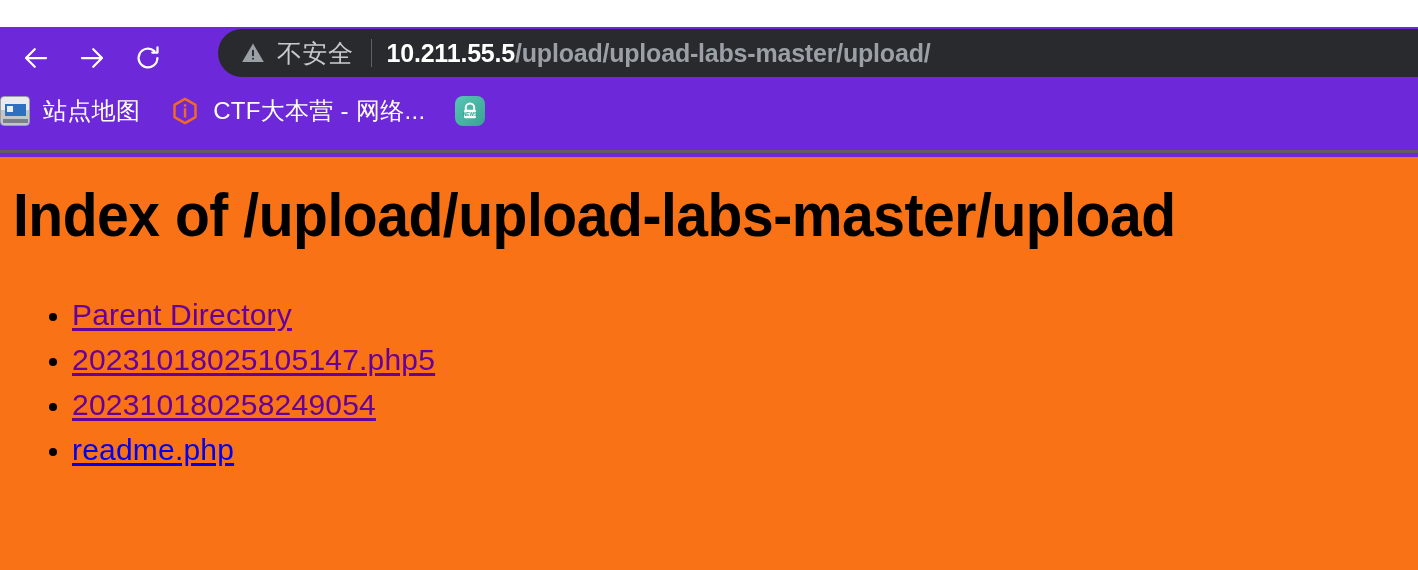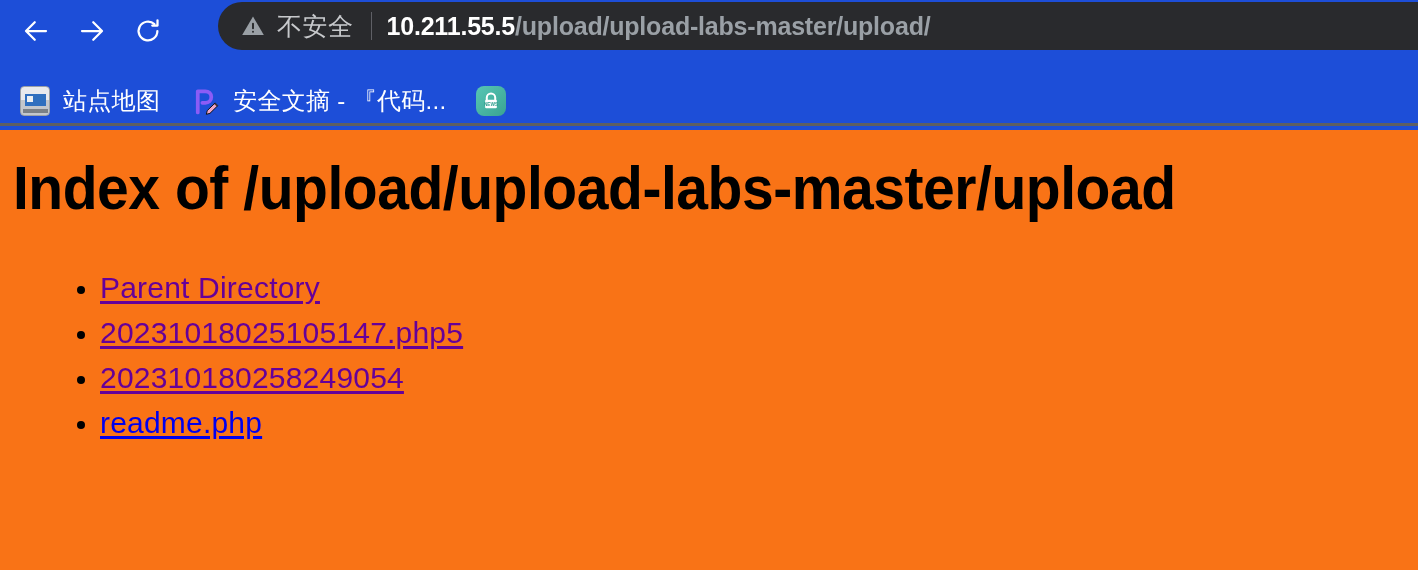--- a/index.html
+++ b/index.html
@@ -6,25 +6,26 @@
   html, body {
     margin: 0; padding: 0;
     width: 1418px; height: 570px;
     overflow: hidden;
     background: #ffffff;
     font-family: "Liberation Sans", "DejaVu Sans", sans-serif;
   }
 
   
   #browser-chrome {
-    background: #1d4ed8;
+    background: #6d28d9;
     width: 1418px;
     height: 130px;
     position: relative;
     overflow: hidden;
+    margin-top: 27px;
   }
 
   
   #toolbar {
     height: 62px;
     display: flex;
     align-items: center;
     padding-left: 14px;
     position: relative;
   }
@@ -77,22 +78,21 @@
     letter-spacing: -0.2px;
     cursor: text;
     font-weight: bold;
   }
   #url-text .host { color: #ffffff; }
 
   
   #bookmarks-bar {
     height: 64px;
     display: flex;
-    align-items: flex-end;
-    padding-left: 20px;
+    align-items: flex-start;
     position: relative;
     border-bottom: 3px solid #5e5f63;
   }
   .bookmark {
     display: flex;
     align-items: center;
     flex: 0 0 auto;
     margin-right: 30px;
     cursor: pointer;
     height: 44px;
@@ -159,21 +159,21 @@
     font-weight: bold;
     color: #000000;
     white-space: nowrap;
     letter-spacing: -0.5px;
     line-height: 1.15;
     transform: scaleX(0.92);
     transform-origin: left center;
   }
   #file-list {
     margin: 0;
-    padding: 42px 0 0 100px;
+    padding: 42px 0 0 72px;
     list-style: disc;
   }
   #file-list li {
     font-size: 30px;
     line-height: 45px;
     color: #000000;
     margin: 0;
     padding: 0;
   }
   #file-list li::marker { font-size: 28px; }
@@ -230,33 +230,33 @@
 
     <div class="bookmark">
       <span class="bm-icon fav-sitemap">
         <span class="sm-screen"></span>
           <span class="sm-dot"></span>
           <span class="sm-base"></span>
       </span>
       <span class="bm-label">站点地图</span>
     </div>
 
-
-
-
     <div class="bookmark">
-      <span class="bm-icon fav-anquan">
-        <svg width="29" height="29" viewBox="0 0 24 24">
-          <path d="M5.6 21V3.6h6.2c3 0 5 1.9 5 4.7s-2 4.8-5 4.8H9.4" fill="none" stroke="#8b5cf6" stroke-width="3.1" stroke-linecap="round" stroke-linejoin="round"></path>
-          <path d="M13.4 19.6 20 13.2l2.2 2.2-6.5 6.4-3 .8z" fill="#f0a6c8" stroke="#111" stroke-width="0.8" stroke-linejoin="round"></path>
-          <path d="M19.4 13.8 21.6 16" stroke="#111" stroke-width="0.8"></path>
+      <span class="bm-icon fav-ctf">
+        <svg width="28" height="28" viewBox="0 0 24 24">
+          <path d="M12 1.6 21 6.8v10.4L12 22.4 3 17.2V6.8z" fill="none" stroke="#f26a21" stroke-width="2.1" stroke-linejoin="round"></path>
+          <rect x="11" y="6.2" width="2.1" height="2.1" fill="#f26a21"></rect>
+          <rect x="11" y="9.6" width="2.1" height="8" fill="#f26a21"></rect>
         </svg>
       </span>
-      <span class="bm-label">安全文摘 - 『代码...</span>
-    </div>
+      <span class="bm-label">CTF大本营 - 网络...</span>
+    </div>
+
+
+
 
     <div class="bookmark">
       <span class="bm-icon fav-news">
         <svg width="22" height="22" viewBox="0 0 24 24">
           <path d="M7.4 11V8.4a4.6 4.6 0 0 1 9.2 0V11" fill="none" stroke="#ffffff" stroke-width="2.2"></path>
           <rect x="5.6" y="10.6" width="12.8" height="9.4" rx="1.2" fill="#ffffff"></rect>
           <text x="12" y="17.4" font-size="5.2" text-anchor="middle" fill="#2f9f8e" font-family="Liberation Sans, sans-serif" font-weight="bold">NEWS</text>
         </svg>
       </span>
     </div>

